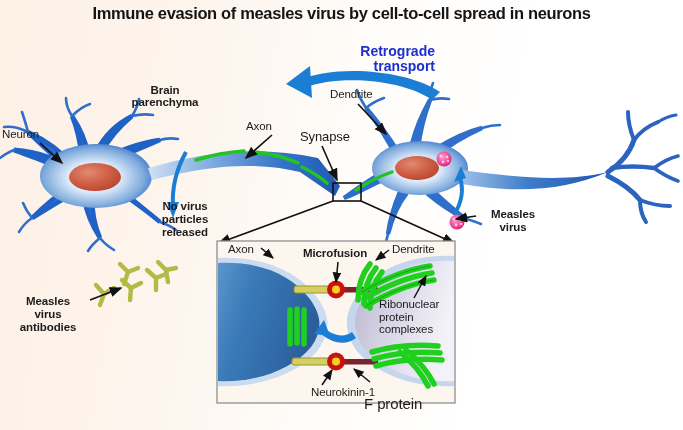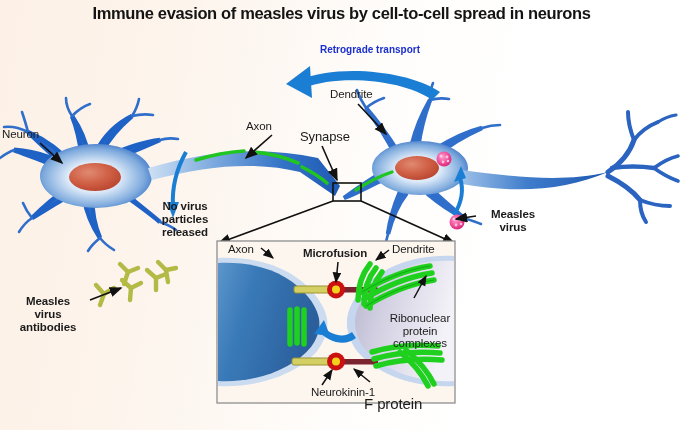--- a/index.html
+++ b/index.html
@@ -20,36 +20,36 @@
     line-height:1.08;letter-spacing:-0.1px;
     white-space:pre-line;
   }
   .lbl.plain{font-weight:normal;}
   #title{
     position:absolute;left:0;top:4px;width:683px;text-align:center;
     font-size:16.5px;font-weight:bold;color:#141414;
     letter-spacing:-0.35px;
   }
   #retro{
-    position:absolute;left:305px;top:44px;width:130px;text-align:center;
-    font-size:10px;font-weight:bold;color:#1a2fd0;line-height:1.1;
+    position:absolute;left:305px;top:44px;width:130px;text-align:right;
+    font-size:14px;font-weight:bold;color:#1a2fd0;line-height:1.1;
   }
   #brain{left:110px;top:84px;width:110px;text-align:center;font-size:11.5px;}
   #neuron-lbl{left:2px;top:128px;font-size:11.5px;}
   #axon-lbl{left:246px;top:120px;font-size:11.5px;}
   #synapse-lbl{left:300px;top:130px;font-size:13px;}
   #dendrite-lbl{left:330px;top:88px;font-size:11.5px;}
   #novirus{left:145px;top:200px;width:80px;text-align:center;font-size:11.5px;line-height:1.12;}
   #measles-virus-lbl{left:478px;top:208px;width:70px;text-align:center;font-size:11.5px;line-height:1.12;}
   #antibodies-lbl{left:8px;top:295px;width:80px;text-align:center;font-size:11.5px;line-height:1.12;}
   
   #ins-axon{left:228px;top:243px;font-size:11.5px;font-weight:normal;}
   #ins-micro{left:303px;top:247px;font-size:11.5px;font-weight:bold;}
   #ins-dendrite{left:392px;top:243px;font-size:11.5px;font-weight:normal;}
-  #ins-rnp{left:379px;top:312px;width:82px;text-align:center;font-size:11.5px;font-weight:normal;line-height:1.1;}
+  #ins-rnp{left:379px;top:298px;width:82px;text-align:left;font-size:11.5px;font-weight:normal;line-height:1.1;}
   #ins-nk1{left:281px;top:386px;font-size:11.5px;font-weight:normal;margin-left:30px;}
   #ins-fprot{left:364px;top:396px;font-size:15px;font-weight:normal;}
 </style>
 </head>
 <body>
 
 <div id="figure">
 
   <div id="title">Immune evasion of measles virus by cell-to-cell spread in neurons</div>
 
@@ -332,20 +332,22 @@
       <path d="M338,262 L336,282"></path>
       <path d="M389,250 L376,260"></path>
       <path d="M414,298 L426,276"></path>
       <path d="M322,385 L332,370"></path>
       <path d="M370,382 L354,369"></path>
     </g>
   </svg>
 
   <div id="retro">Retrograde
 transport</div>
+  <div class="lbl" id="brain">Brain
+parenchyma</div>
   <div class="lbl plain" id="neuron-lbl">Neuron</div>
   <div class="lbl plain" id="axon-lbl">Axon</div>
   <div class="lbl plain" id="synapse-lbl">Synapse</div>
   <div class="lbl plain" id="dendrite-lbl">Dendrite</div>
   <div class="lbl" id="novirus">No virus
 particles
 released</div>
   <div class="lbl" id="measles-virus-lbl">Measles
 virus</div>
   <div class="lbl" id="antibodies-lbl">Measles

